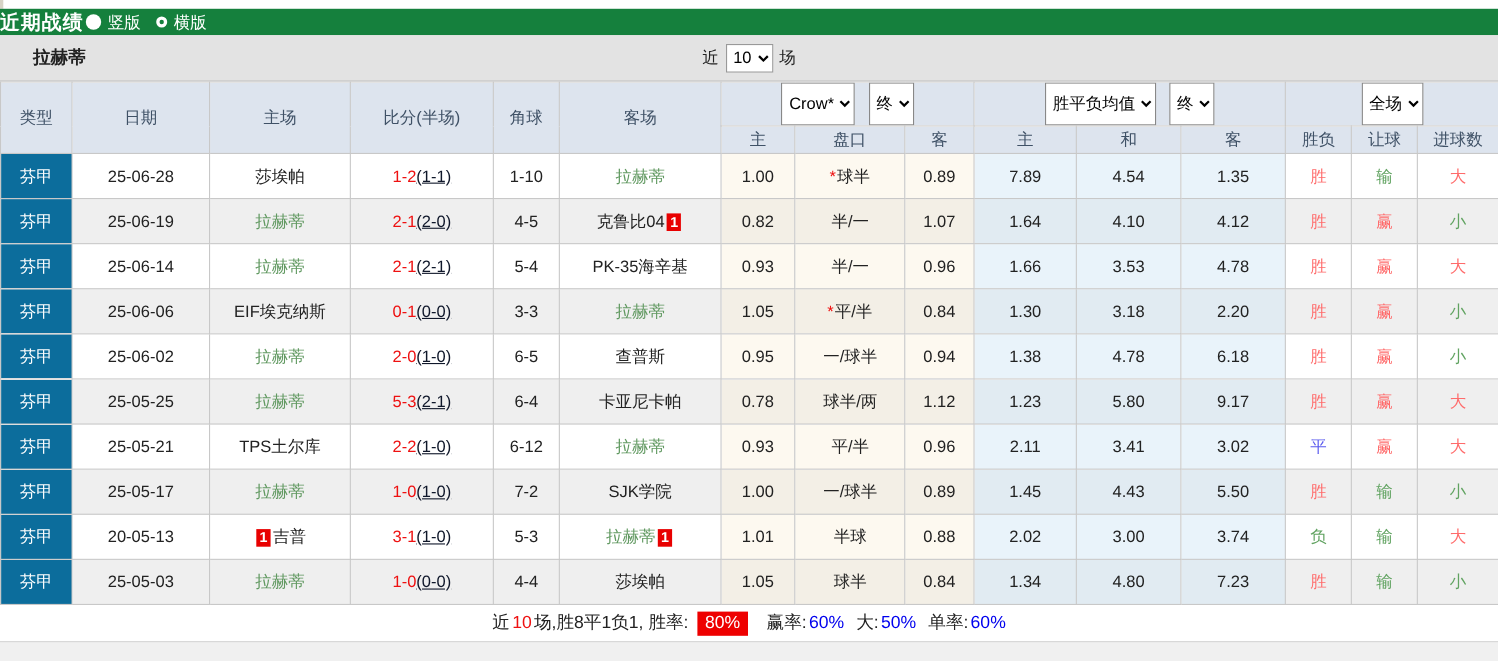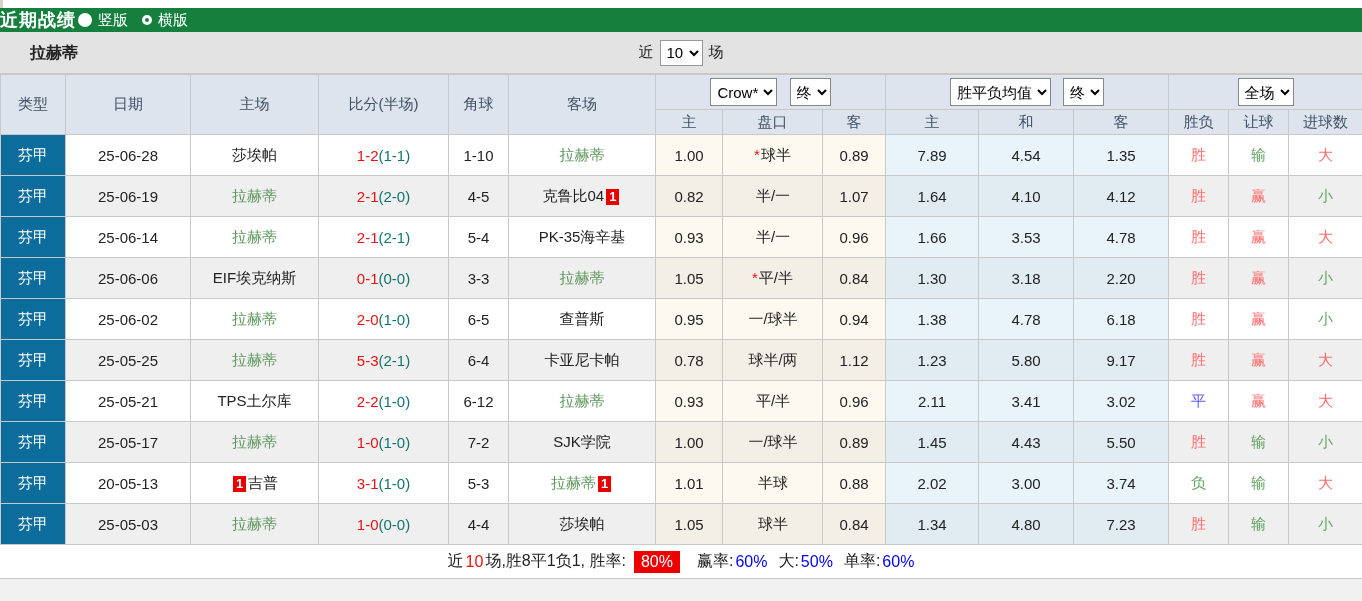--- a/index.html
+++ b/index.html
@@ -30,32 +30,32 @@
   .cb.checked { background:#1d94e0; }
   .cb.checked::after { content:"✓"; color:#fff; font-size:11px; font-weight:bold; line-height:1; }
   .cb-label { color:#222; }
 
   
   table { border-collapse:collapse; table-layout:fixed; width:1362px; background:#fff; }
   th, td { border:1px solid #c8c8c8; text-align:center; font-weight:normal; overflow:hidden; white-space:nowrap; }
   thead th { background:#dde4ee; color:#3f5166; font-size:15px; }
   .hdr-top { height:35px; }
   .hdr-sub { height:25px; }
-  .hdr-group select { height:28px; font-size:15px; border:1px solid #888; background:#fff; margin:0 4px; padding:0 2px; }
+  .hdr-group select { height:39px; font-size:15px; border:1px solid #888; background:#fff; margin:0 4px; padding:0 2px; }
 
   tbody td { height:41px; font-size:15px; color:#222; background:#fff; }
   tbody tr.alt td { background:#efefef; }
   td.type-cell { background:#0c6d9c !important; color:#fff; }
   td.odds-cell { background:#fdf9f0; }
   tr.alt td.odds-cell { background:#f3efe6; }
   td.avg-cell { background:#e9f3fa; }
   tr.alt td.avg-cell { background:#e1ebf2; }
   .team-name.green { color:#619961; }
   .score-main { color:#ee1111; }
-  .score-half { color:#0f766e; }
+  .score-half { color:#0f172a;text-decoration:underline; }
   .star { color:#ee1111; margin-right:1px; }
   .badge { display:inline-block; background:#e80000; color:#fff; font-size:13px; font-weight:bold; line-height:16px; padding:0 3px; margin:0 2px; vertical-align:middle; }
   .c-red { color:#ff6b6b; }
   .c-green { color:#61a361; }
   .c-blue { color:#5b5bee; }
 
   
   .summary { height:34px; background:#fff; border-bottom:1px solid #c8c8c8; display:flex; align-items:center; justify-content:center; font-size:16px; color:#222; }
   .summary span { margin:0 1px; }
   .red-text { color:#ee1111; }

